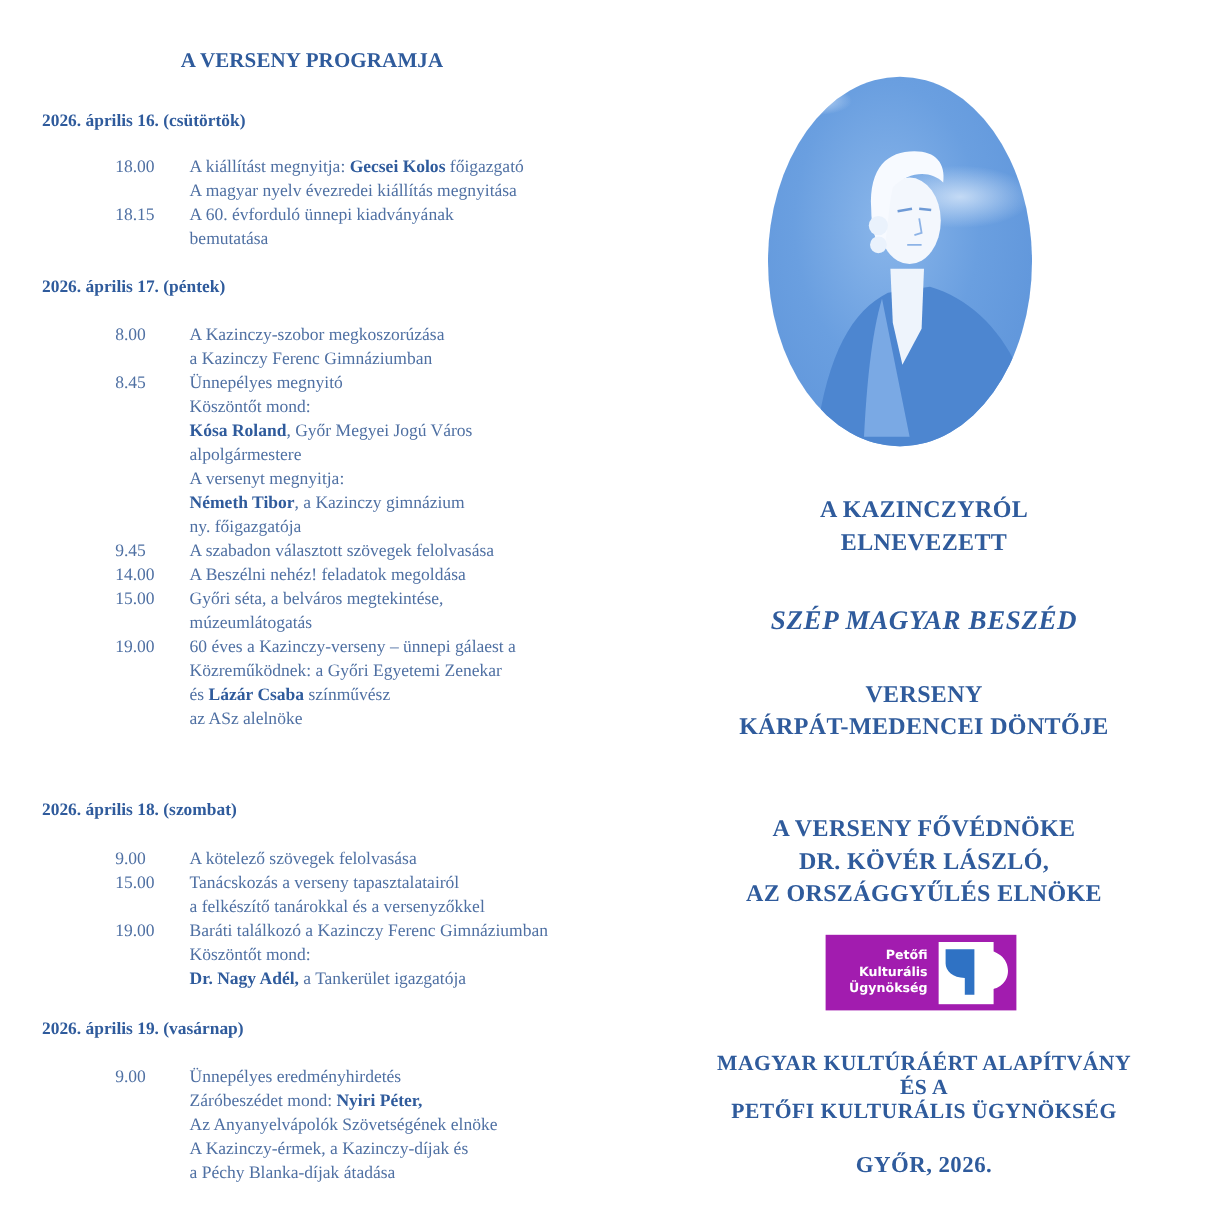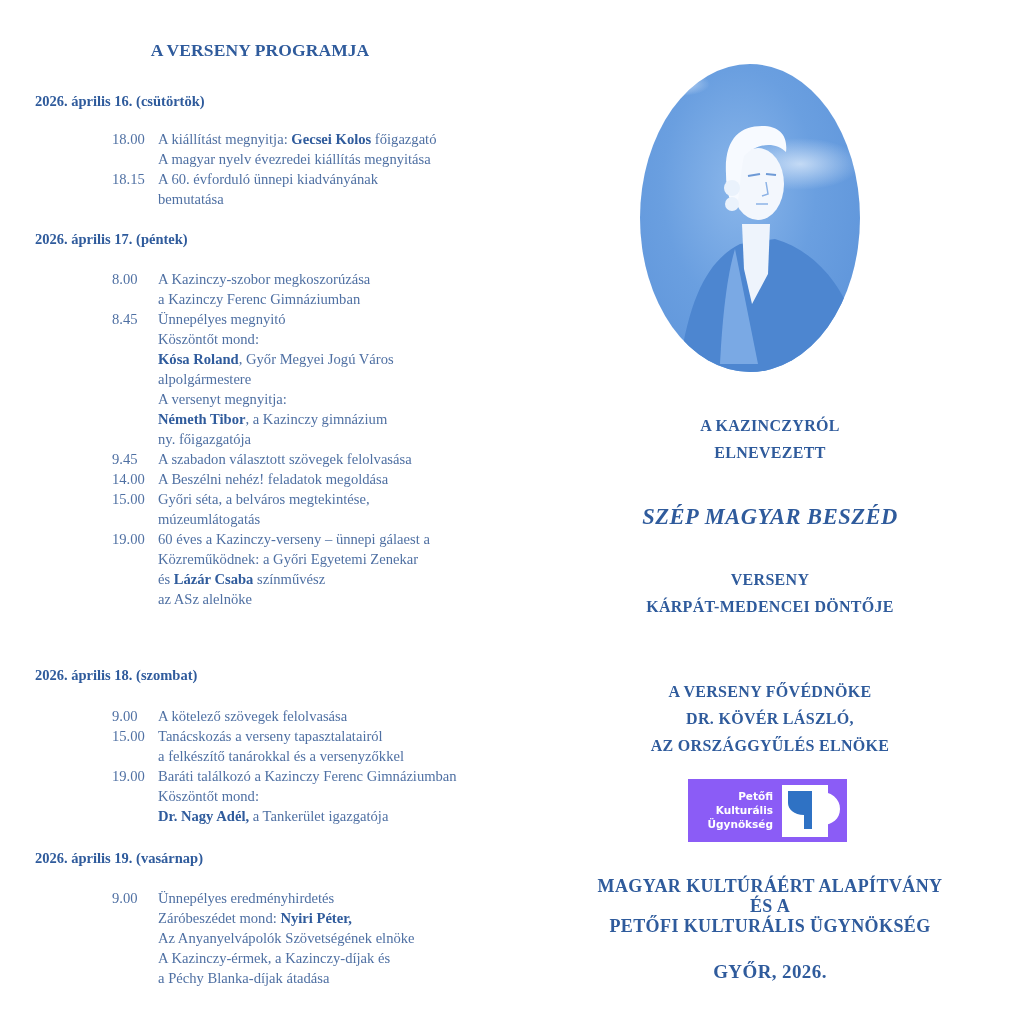--- a/index.html
+++ b/index.html
@@ -10,39 +10,39 @@
   }
   .left { position:absolute; left:0; top:0; width:520px; height:1024px; }
   .prog-title {
     position:absolute; left:0; width:520px; top:40px; text-align:center;
     font-weight:bold; font-size:17.5px; color:#2f5b9c; letter-spacing:0.1px;
   }
   .day {
     position:absolute; left:35px; font-weight:bold; font-size:14.5px; color:#2f5b9c;
   }
   .item { position:absolute; left:96px; width:420px; font-size:14.6px; line-height:20px; }
-  .item .time { position:absolute; left:16px; top:0; width:60px; }
+  .item .time { position:absolute; left:0; top:0; width:60px; }
   .item .desc { position:absolute; left:62px; top:0; width:370px; }
   .item .line { white-space:nowrap; display:block; }
   .b { font-weight:bold; color:#2f5b9c; }
   .portrait {
     position:absolute; left:640px; top:64px; width:220px; height:308px;
     border-radius:50%;
     background: radial-gradient(ellipse at 45% 40%, #8ab6ea 0%, #6a9fe0 45%, #5a91d8 100%);
     overflow:hidden;
   }
   .portrait svg { position:absolute; left:0; top:0; }
   .center-block { position:absolute; left:560px; width:420px; text-align:center; color:#2f5b9c; font-weight:bold; }
-  .h-sub { font-size:16px; line-height:27px; letter-spacing:0.3px; }
+  .h-sub { font-size:20px; line-height:27px; letter-spacing:0.3px; }
   .h-main { font-size:22.5px; letter-spacing:0.5px;font-style:italic; }
   .h-small { font-size:18px; line-height:20px; letter-spacing:0.4px; }
   .h-city { font-size:19px; letter-spacing:0.4px; }
   .logo {
     position:absolute; left:688px; top:779px; width:159px; height:63px;
-    background:#8b5cf6; color:#ffffff;
+    background:#a21caf; color:#ffffff;
   }
   .logo-text {
     position:absolute; right:74px; top:10px; text-align:right;
     font-family:"DejaVu Sans", "Liberation Sans", sans-serif; font-weight:bold;
     font-size:10.5px; line-height:14px;
   }
   .logo-mark { position:absolute; left:94px; top:6px; width:58px; height:52px; }
 </style>
 </head>
 <body>

